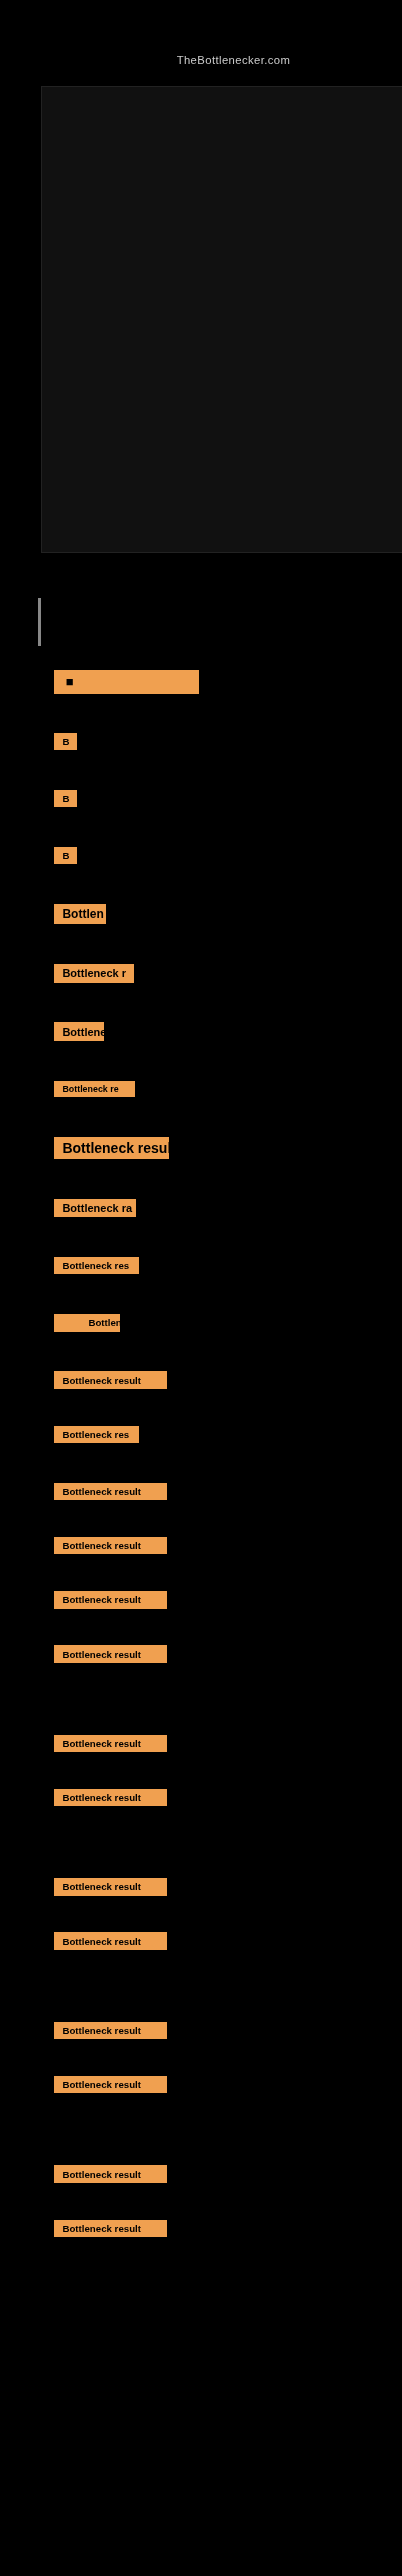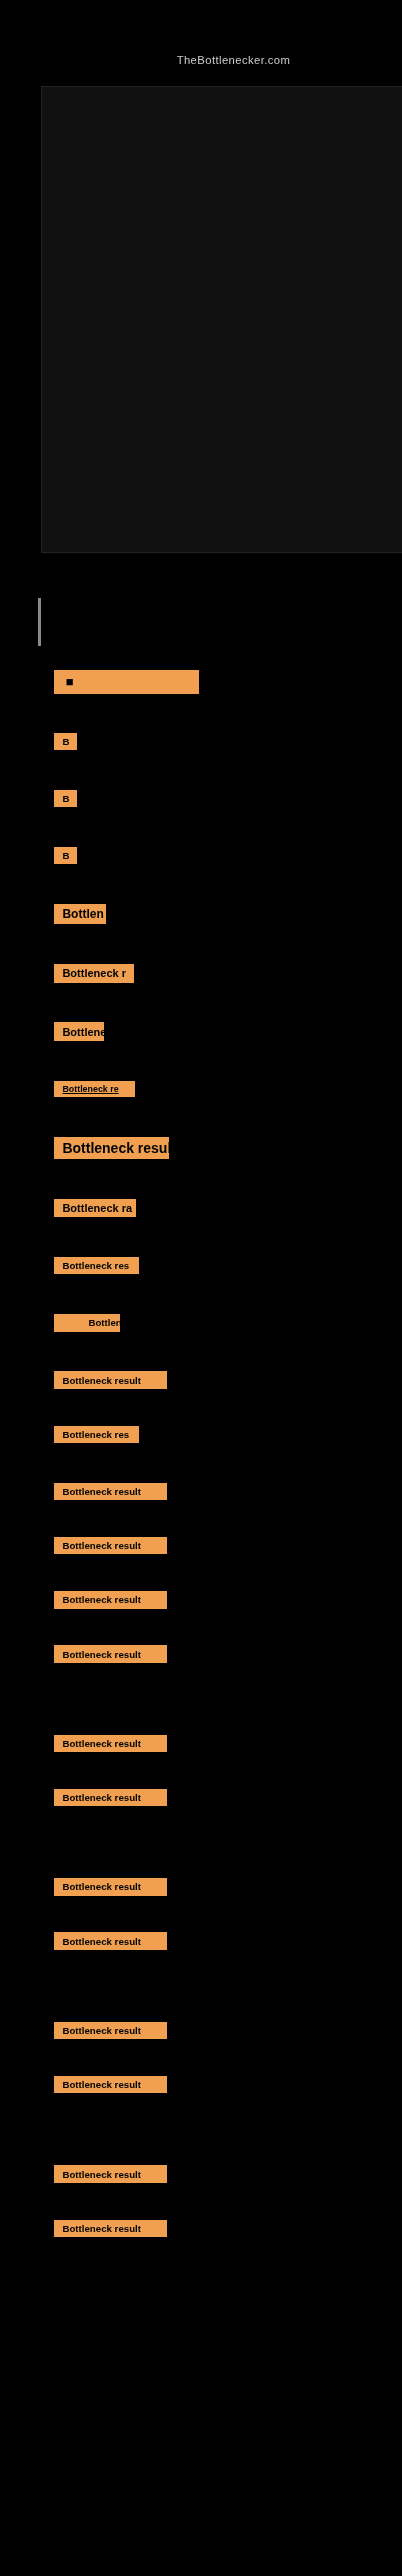--- a/index.html
+++ b/index.html
@@ -90,21 +90,21 @@
 
 <div class="result-row">
   <span class="orange-label" style="width:80px; font-size:11px; overflow:hidden;">Bottleneck r</span>
 </div>
 
 <div class="result-row">
   <span class="orange-label" style="width:50px; font-size:11px; overflow:hidden;">Bottlene</span>
 </div>
 
 <div class="result-row">
-  <span class="orange-label" style="width:81px; font-size:8.9px; overflow:hidden;text-decoration:underline;">Bottleneck re</span>
+  <span class="orange-label" style="width:81px; font-size:8.9px; overflow:hidden;">Bottleneck re</span>
 </div>
 
 <div class="result-row">
   <span class="orange-label" style="width:115px; font-size:14px; overflow:hidden;">Bottleneck resul</span>
 </div>
 
 <div class="result-row">
   <span class="orange-label" style="width:82px; font-size:11px; overflow:hidden;">Bottleneck ra</span>
 </div>
 

